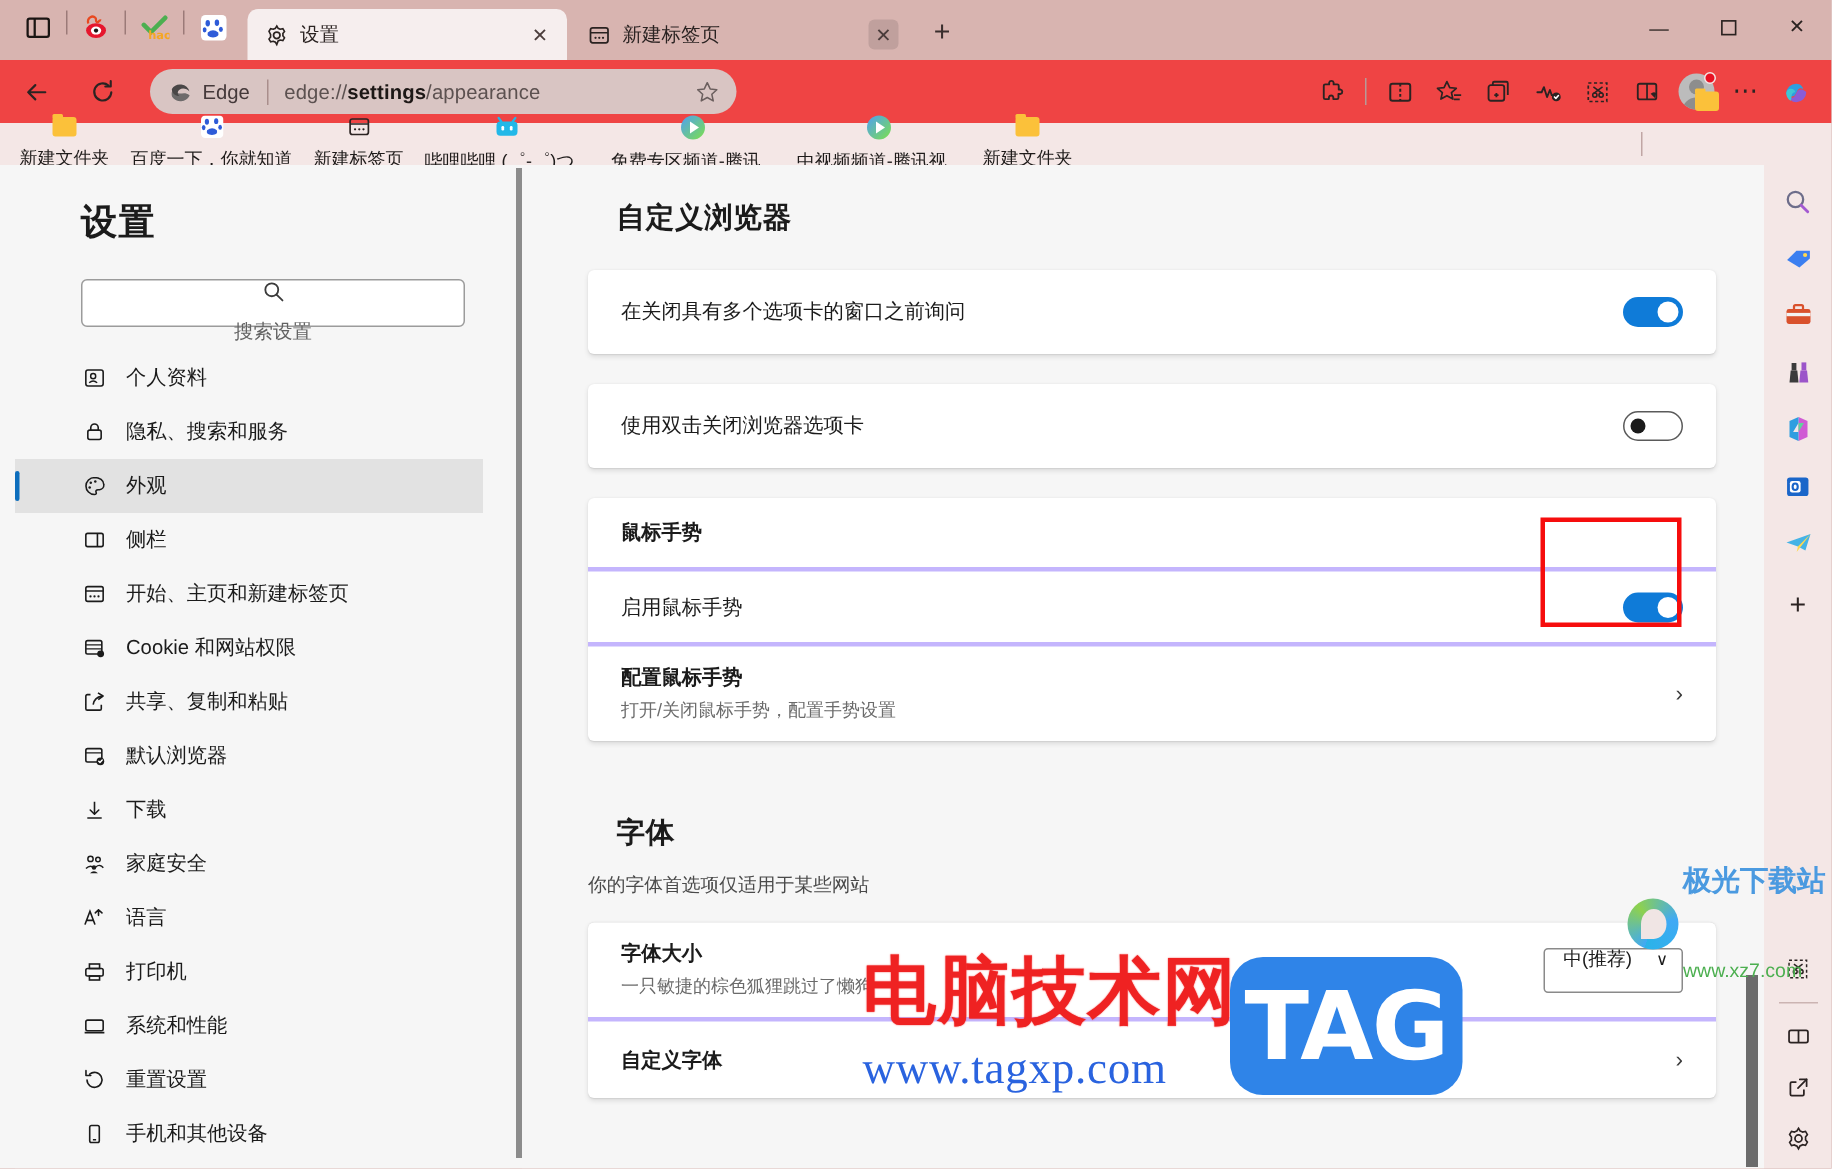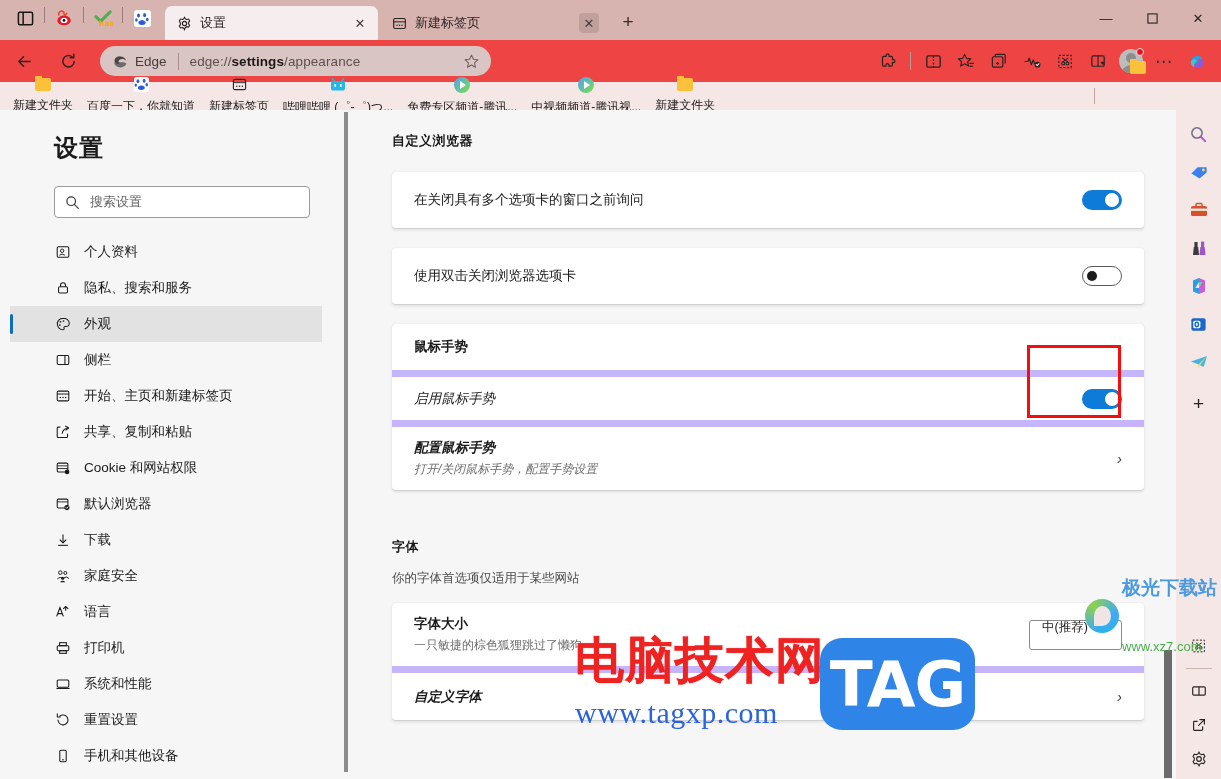--- a/index.html
+++ b/index.html
@@ -89,21 +89,21 @@
     background: #f6f6f6; overflow: hidden;
   }
   
   .settings-nav {
     position: absolute; left: 10px; top: 0; width: 330px; height: 669px;
     background: #f6f6f6; padding: 22px 0 0 0;
   }
   .settings-title { font-size: 24px; font-weight: 700; color: #1b1b1b; padding: 0 0 0 44px; letter-spacing: 1px; }
   .search-box {
     margin: 22px 0 0 44px; width: 256px; height: 32px; border: 1px solid #9b9b9b;
-    border-radius: 4px; background: #fff; display: flex; align-items: center; padding: 0 10px; gap: 10px;
+    border-radius: 4px; background: #fff; display: flex; align-items: center; padding: 0 10px; gap: 10px; flex-direction: column;
   }
   .search-ph { font-size: 13px; color: #636363; }
   .nav-list { margin-top: 16px; }
   .nav-item {
     height: 36px; display: flex; align-items: center; gap: 12px;
     padding-left: 44px; font-size: 13.5px; color: #1b1b1b; position: relative;
     margin-right: 18px;
   }
   .nav-item.active { background: #e2e2e2; }
   .nav-item.active::before {
@@ -115,30 +115,30 @@
   .nav-scrollbar {
     position: absolute; left: 334px; top: 2px; width: 9px; height: 660px;
     background: #8c8c8c; border-radius: 0;
   }
 
   
   .content {
     position: absolute; left: 348px; top: 0; width: 828px; height: 669px;
     background: #f6f6f6; padding: 22px 32px 0 44px; overflow: hidden;
   }
-  .sec-heading { font-size: 13px; font-weight: 700; color: #1b1b1b; margin-bottom: 22px; letter-spacing: .5px; }
+  .sec-heading { font-size: 19px; font-weight: 700; color: #1b1b1b; margin-bottom: 22px; letter-spacing: .5px; margin-left: 19px; }
   .card {
     background: #fff; border-radius: 4px; box-shadow: 0 0.3px 0.9px rgba(0,0,0,.08), 0 1.6px 3.6px rgba(0,0,0,.1);
     margin-bottom: 20px; overflow: visible;
   }
   .row {
     display: flex; align-items: center; justify-content: space-between;
     padding: 0 22px; min-height: 56px;
   }
-  .row + .row { border-top: 7px solid #c4b5fd; font-style: italic; }
+  .row + .row { border-top: 3px solid #c4b5fd; }
   .row-text { display: flex; flex-direction: column; gap: 4px; padding: 12px 0; }
   .row-title { font-size: 13.5px; color: #1b1b1b; font-weight: 600; }
   .row-title.reg { font-weight: 400; }
   .row-sub { font-size: 12px; color: #6b6b6b; }
   .chev { font-size: 15px; color: #3c3c3c; font-weight: 300; }
 
   .toggle { width: 40px; height: 20px; border-radius: 10px; position: relative; flex: 0 0 40px; }
   .toggle.on { background: #0f7bd8; }
   .toggle.on::after { content:""; position:absolute; right:3px; top:3px; width:14px; height:14px; border-radius:50%; background:#fff; }
   .toggle.off { background: #fff; border: 1px solid #5a5a5a; }
@@ -514,37 +514,37 @@
                 <circle cx="6" cy="10.8" r=".85" fill="#1b1b1b"></circle>
                 <circle cx="9" cy="10.8" r=".85" fill="#1b1b1b"></circle>
                 <circle cx="12" cy="10.8" r=".85" fill="#1b1b1b"></circle>
               </svg>
             </span>
           <span class="nav-label">开始、主页和新建标签页</span>
         </div>
         <div class="nav-item">
           <span class="nav-ico">
               <svg width="16" height="16" viewBox="0 0 18 18">
-                <path d="M6 3.5 H3.6 a1.1 1.1 0 0 0-1.1 1.1 V14 a1.1 1.1 0 0 0 1.1 1.1 H13 a1.1 1.1 0 0 0 1.1-1.1 V11" fill="none" stroke="#1b1b1b" stroke-width="1.2"></path>
-                <path d="M8 11 Q8.8 5.5 14.6 4.6" fill="none" stroke="#1b1b1b" stroke-width="1.2"></path>
-                <path d="M11.6 2.2 L15.4 4.5 L11.8 7.2" fill="none" stroke="#1b1b1b" stroke-width="1.2" stroke-linejoin="round"></path>
-              </svg>
-            </span>
-          <span class="nav-label">共享、复制和粘贴</span>
-        </div>
-        <div class="nav-item">
-          <span class="nav-ico">
-              <svg width="16" height="16" viewBox="0 0 18 18">
                 <rect x="2.5" y="3.5" width="12" height="10" rx="1.3" fill="none" stroke="#1b1b1b" stroke-width="1.2"></rect>
                 <line x1="2.5" y1="6.6" x2="14.5" y2="6.6" stroke="#1b1b1b" stroke-width="1"></line>
                 <line x1="2.5" y1="9.6" x2="14.5" y2="9.6" stroke="#1b1b1b" stroke-width="1"></line>
                 <circle cx="13.6" cy="13.4" r="2.6" fill="#1b1b1b"></circle>
               </svg>
             </span>
           <span class="nav-label">Cookie 和网站权限</span>
+        </div>
+        <div class="nav-item">
+          <span class="nav-ico">
+              <svg width="16" height="16" viewBox="0 0 18 18">
+                <path d="M6 3.5 H3.6 a1.1 1.1 0 0 0-1.1 1.1 V14 a1.1 1.1 0 0 0 1.1 1.1 H13 a1.1 1.1 0 0 0 1.1-1.1 V11" fill="none" stroke="#1b1b1b" stroke-width="1.2"></path>
+                <path d="M8 11 Q8.8 5.5 14.6 4.6" fill="none" stroke="#1b1b1b" stroke-width="1.2"></path>
+                <path d="M11.6 2.2 L15.4 4.5 L11.8 7.2" fill="none" stroke="#1b1b1b" stroke-width="1.2" stroke-linejoin="round"></path>
+              </svg>
+            </span>
+          <span class="nav-label">共享、复制和粘贴</span>
         </div>
         <div class="nav-item">
           <span class="nav-ico">
               <svg width="16" height="16" viewBox="0 0 18 18">
                 <rect x="2.5" y="3.5" width="12" height="10" rx="1.3" fill="none" stroke="#1b1b1b" stroke-width="1.2"></rect>
                 <line x1="2.5" y1="6.6" x2="14.5" y2="6.6" stroke="#1b1b1b" stroke-width="1"></line>
                 <circle cx="13.4" cy="13" r="2.9" fill="#1b1b1b"></circle>
                 <path d="M12.2 13 l.9.9 1.7-1.9" fill="none" stroke="#fff" stroke-width="1.1" stroke-linecap="round" stroke-linejoin="round"></path>
               </svg>
             </span>

